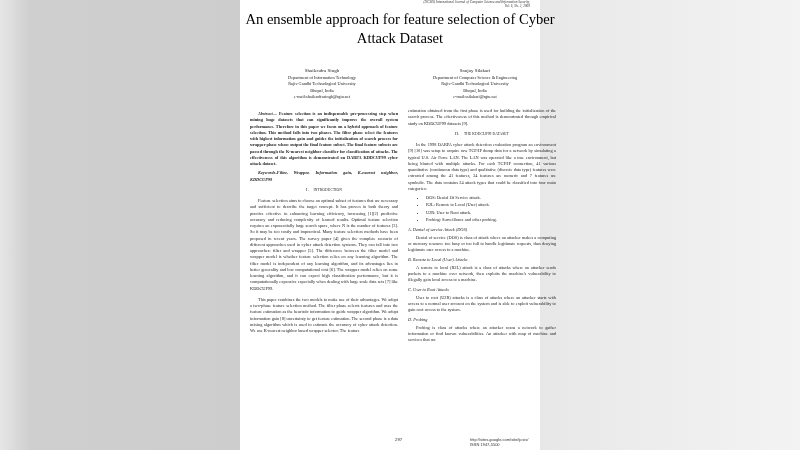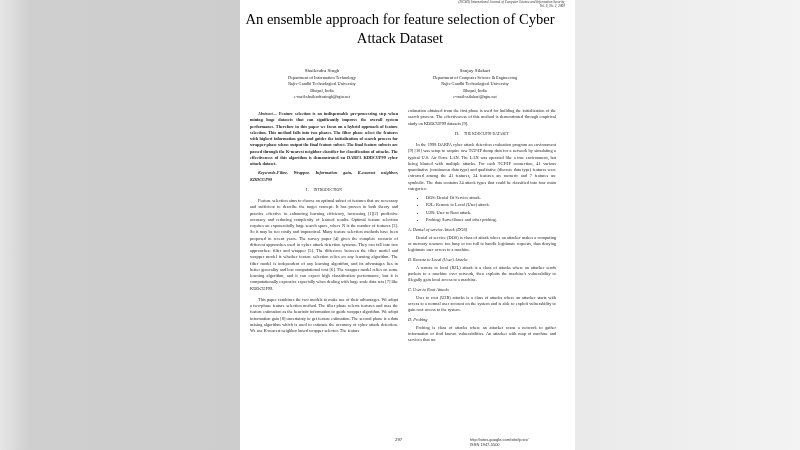--- a/index.html
+++ b/index.html
@@ -4,21 +4,21 @@
   <style>
     html, body { margin: 0; padding: 0; }
     body {
       width: 800px; height: 450px; overflow: hidden;
       background: linear-gradient(90deg, #e6e6e6 0px, #cfcfcf 30px, #cdcdcd 240px, #e9e9e9 560px, #f3f3f3 800px);
       position: relative;
       font-family: "Liberation Serif", serif;
       color: #111;
     }
     .page {
-      position: absolute; left: 240px; top: 0; width: 335px; height: 450px;
+      position: absolute; left: 240px; top: 0; width: 300px; height: 450px;
       background: #ffffff;
     }
     .journal {
       position: absolute; right: 10px; top: 0px; width: 220px;
       text-align: right; font-size: 3.4px; line-height: 4px; font-style: italic; color: #333;
     }
     .title {
       position: absolute; left: 0; top: 10px; width: 320px;
       text-align: center; font-size: 14.6px; line-height: 19px; color: #000;
     }

